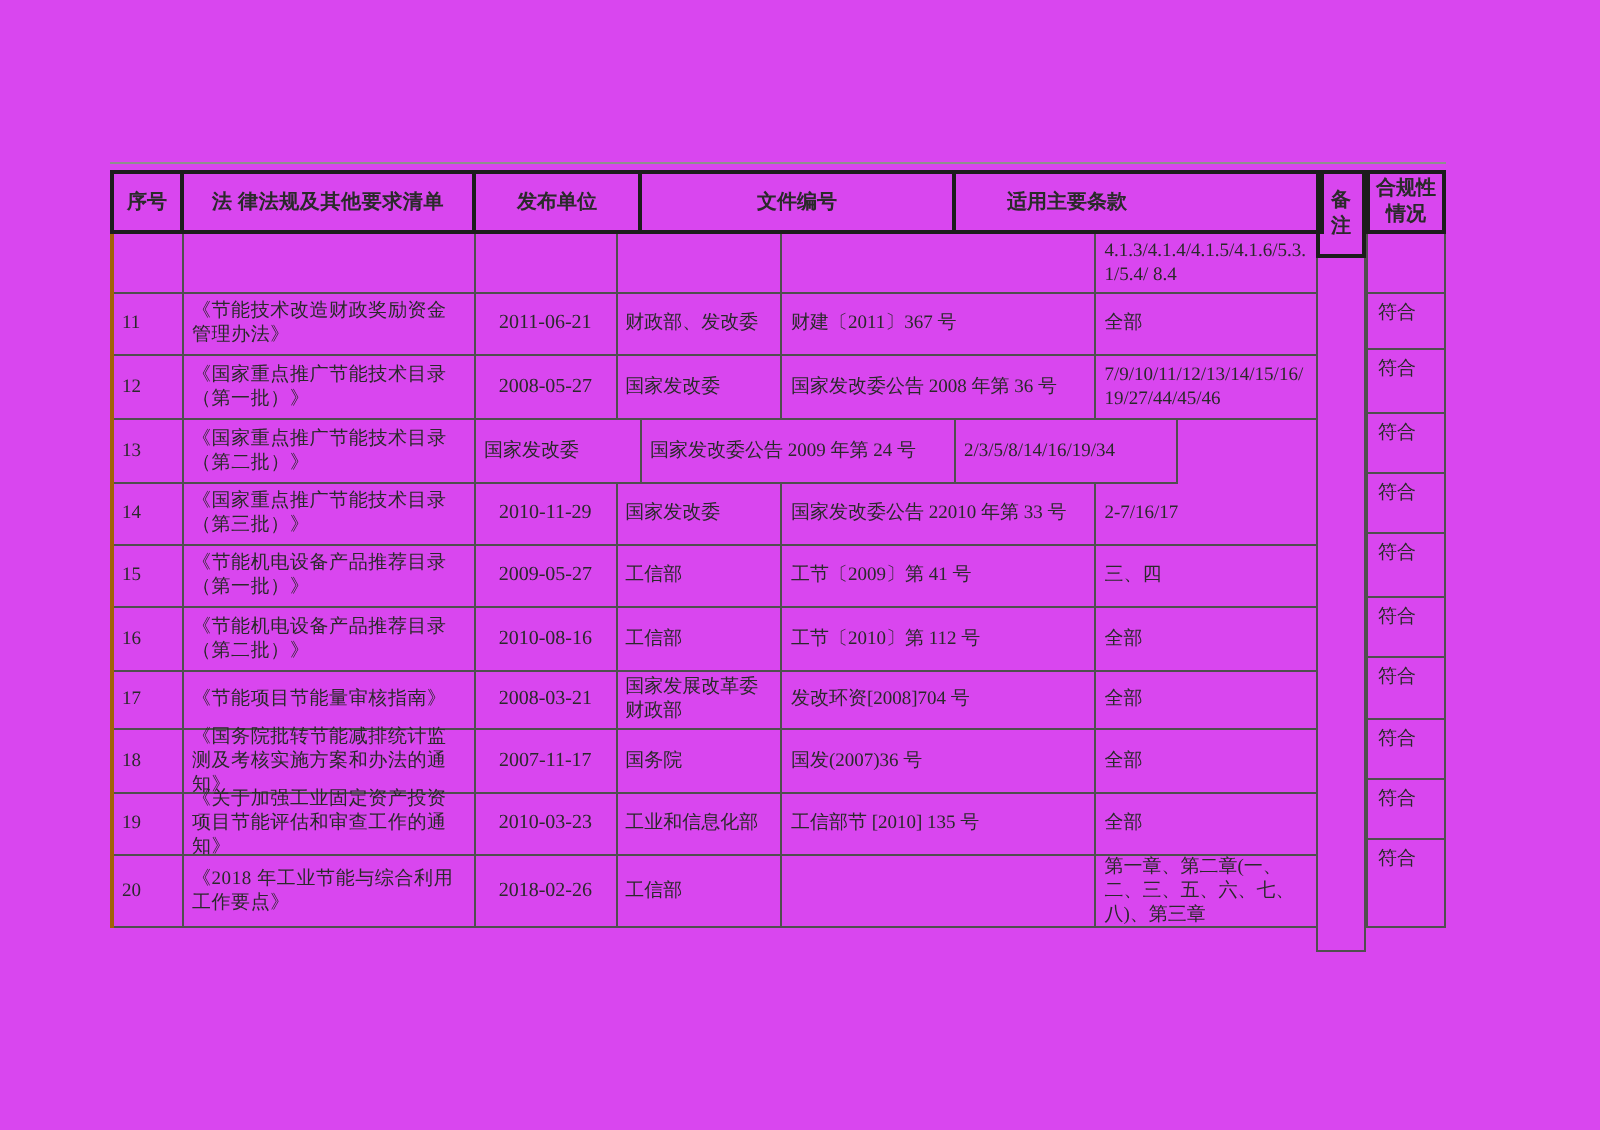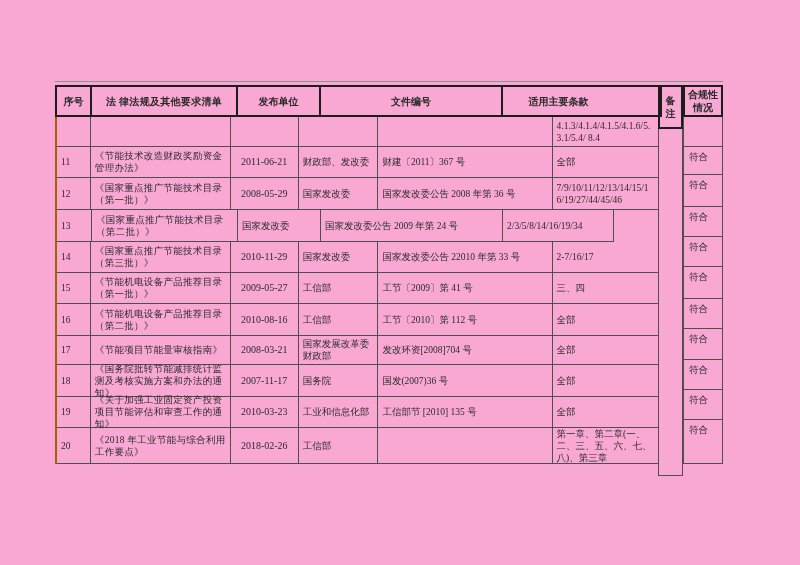--- a/index.html
+++ b/index.html
@@ -1,32 +1,32 @@
 <!DOCTYPE html>
 <html><head>
 <meta charset="utf-8">
 <style>
   html,body{margin:0;padding:0;background:#ffffff;}
-  .page{position:relative;width:800px;height:565px;background:#f9a8d4;overflow:hidden;
+  .page{position:relative;width:800px;height:565px;background:#d946ef;overflow:hidden;
         font-family:"Liberation Serif","DejaVu Serif",serif;color:#2a2a2a;}
   .tbl{position:absolute;left:55px;top:81px;width:668px;height:384px;}
   .rule{position:absolute;left:0;top:0;width:668px;height:1px;background:#8f8f8f;}
   
   .gridA{position:absolute;left:0;top:4px;width:607px;}
   .hdrA{display:flex;height:32px;border:2px solid #1c1c1c;box-sizing:border-box;}
   .hc{box-sizing:border-box;border-right:2px solid #1c1c1c;display:flex;align-items:center;
       justify-content:center;text-align:center;font-weight:bold;font-size:10px;line-height:13px;}
   .hc:last-child{border-right:none;}
   .bodyA{border-left:2px solid #a16207;width:604px;box-sizing:border-box;}
   .row{display:flex;align-items:stretch;}
   .bc{box-sizing:border-box;border-right:1px solid #4f4f4f;border-bottom:1px solid #4f4f4f;
       display:flex;align-items:center;font-size:9.5px;line-height:12px;padding:1px 4px;}
   .c-no{width:35px;}  .c-title{width:146px;letter-spacing:.3px;}
   .c-date{width:71px;justify-content:center;text-align:center;font-size:10px;}
-  .c-issuer{width:83px;} .c-doc{width:182px;text-align:center;} .c-clause{width:111px;word-break:break-all;}
+  .c-issuer{width:83px;} .c-doc{width:157px;text-align:center;} .c-clause{width:111px;word-break:break-all;}
   
   .colB{position:absolute;left:603px;top:4px;width:25px;}
   .hdrB{height:44px;border:2px solid #1c1c1c;box-sizing:border-box;display:flex;
         align-items:center;justify-content:center;font-weight:bold;font-size:10px;line-height:13px;}
   .hdrB span{display:block;width:11px;word-break:break-all;text-align:center;}
   .bodyB{height:347px;box-sizing:border-box;border-left:1px solid #4f4f4f;
          border-right:1px solid #4f4f4f;border-bottom:1px solid #4f4f4f;}
   
   .colC{position:absolute;left:628px;top:4px;width:40px;}
   .hdrC{height:32px;border:2px solid #1c1c1c;box-sizing:border-box;display:flex;align-items:center;
@@ -65,21 +65,21 @@
           <div class="bc c-title">《节能技术改造财政奖励资金管理办法》</div>
           <div class="bc c-date">2011-06-21</div>
           <div class="bc c-issuer">财政部、发改委</div>
           <div class="bc c-doc">财建〔2011〕367 号</div>
           <div class="bc c-clause">全部</div>
         </div>
 
         <div class="row" style="height:32px">
           <div class="bc c-no">12</div>
           <div class="bc c-title">《国家重点推广节能技术目录（第一批）》</div>
-          <div class="bc c-date">2008-05-29</div>
+          <div class="bc c-date">2008-05-27</div>
           <div class="bc c-issuer">国家发改委</div>
           <div class="bc c-doc">国家发改委公告 2008 年第 36 号</div>
           <div class="bc c-clause">7/9/10/11/12/13/14/15/16/19/27/44/45/46</div>
         </div>
 
         <div class="row" style="height:32px">
           <div class="bc c-no">13</div>
           <div class="bc c-title">《国家重点推广节能技术目录（第二批）》</div>
           <div class="bc c-issuer">国家发改委</div>
           <div class="bc c-doc">国家发改委公告 2009 年第 24 号</div>

